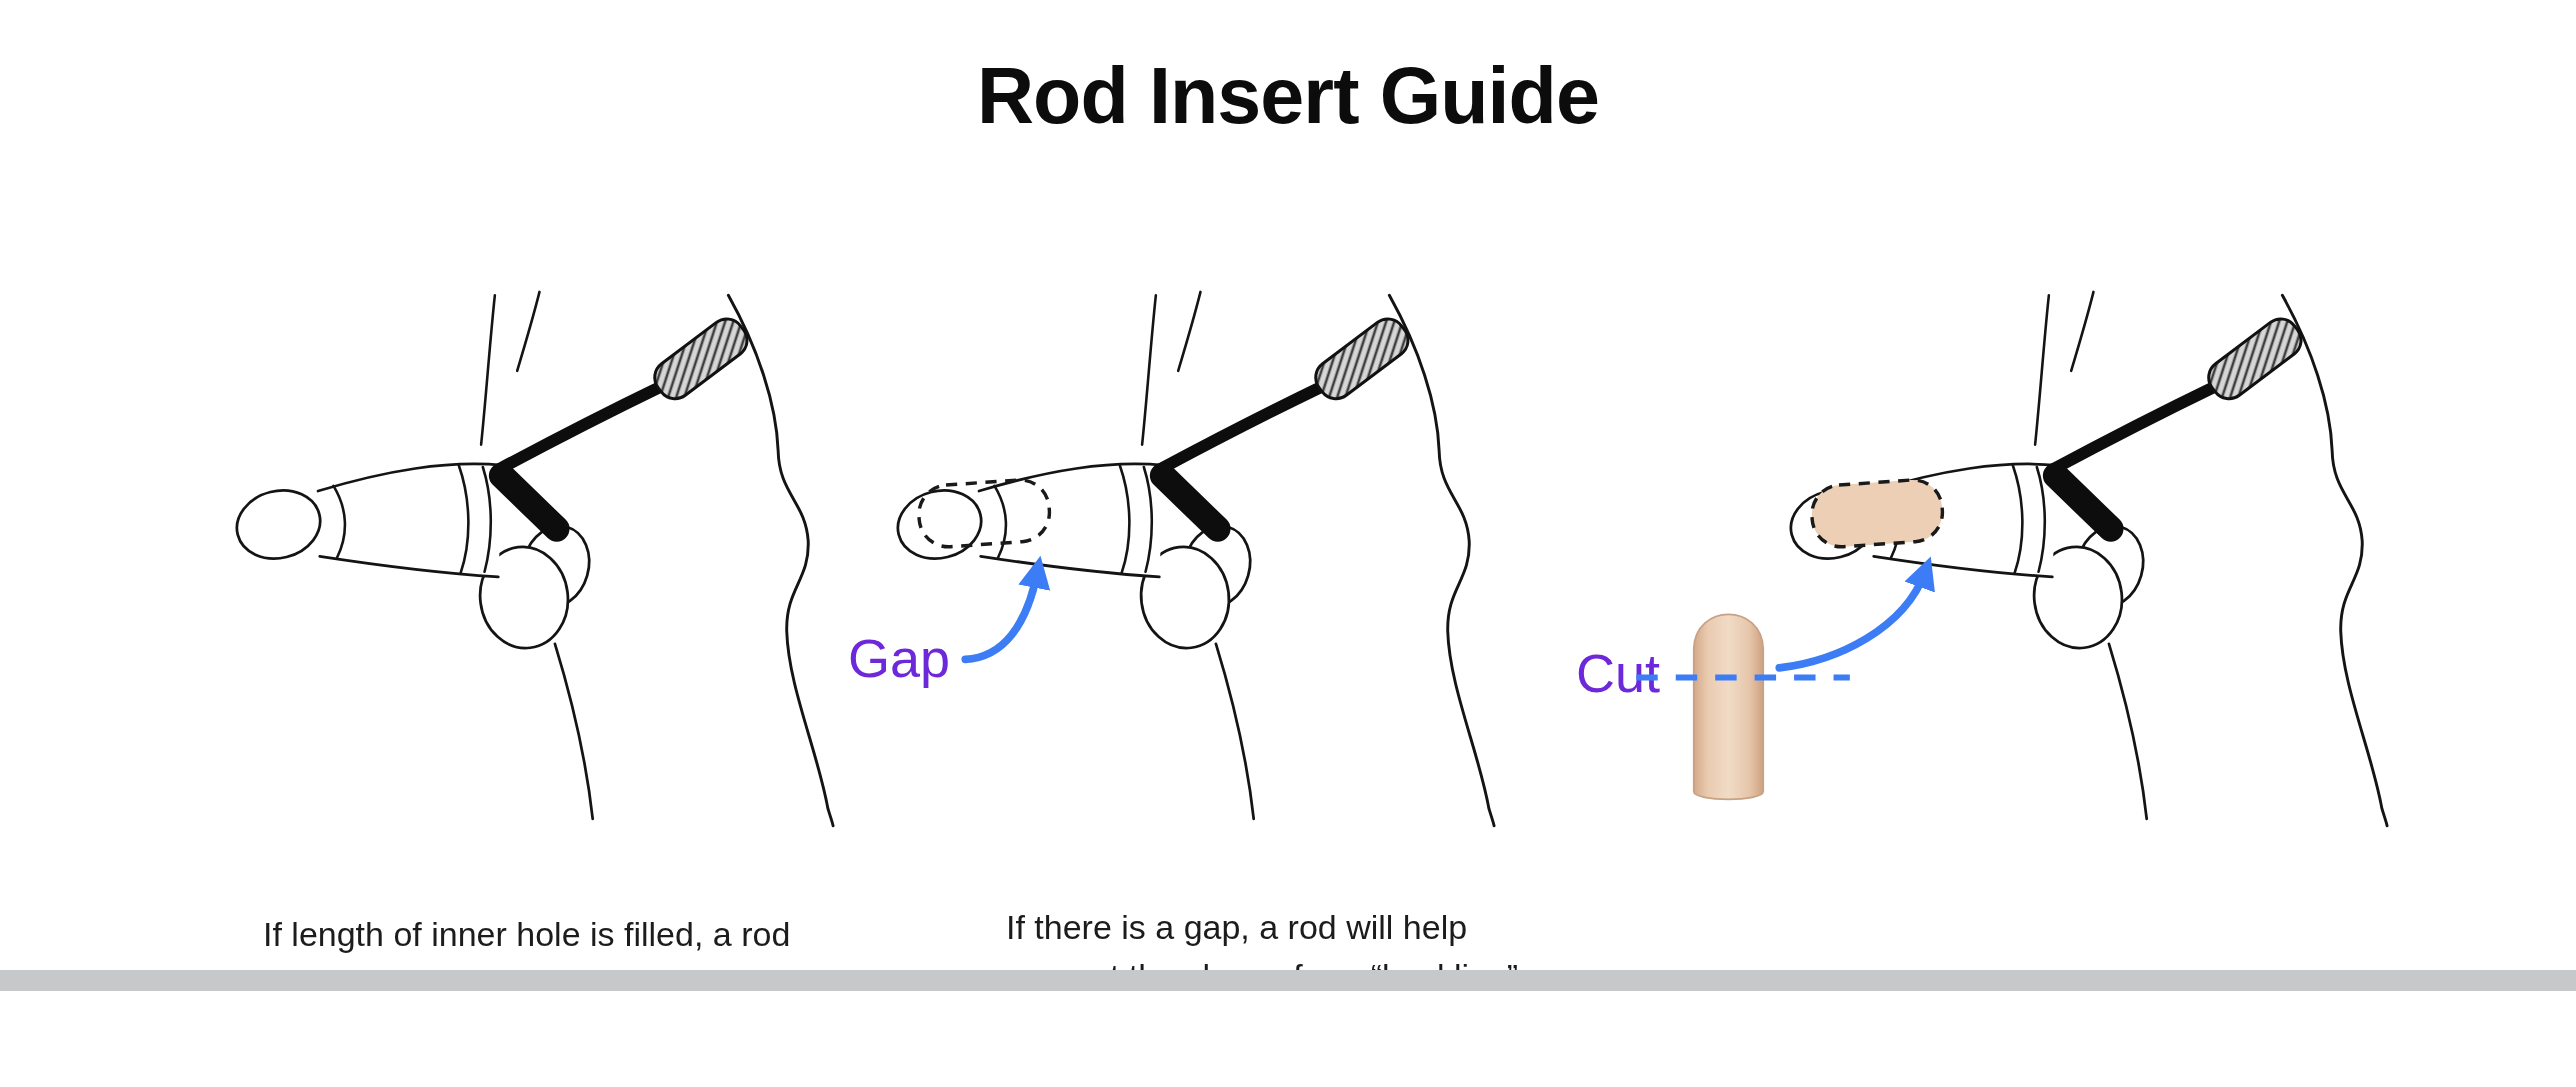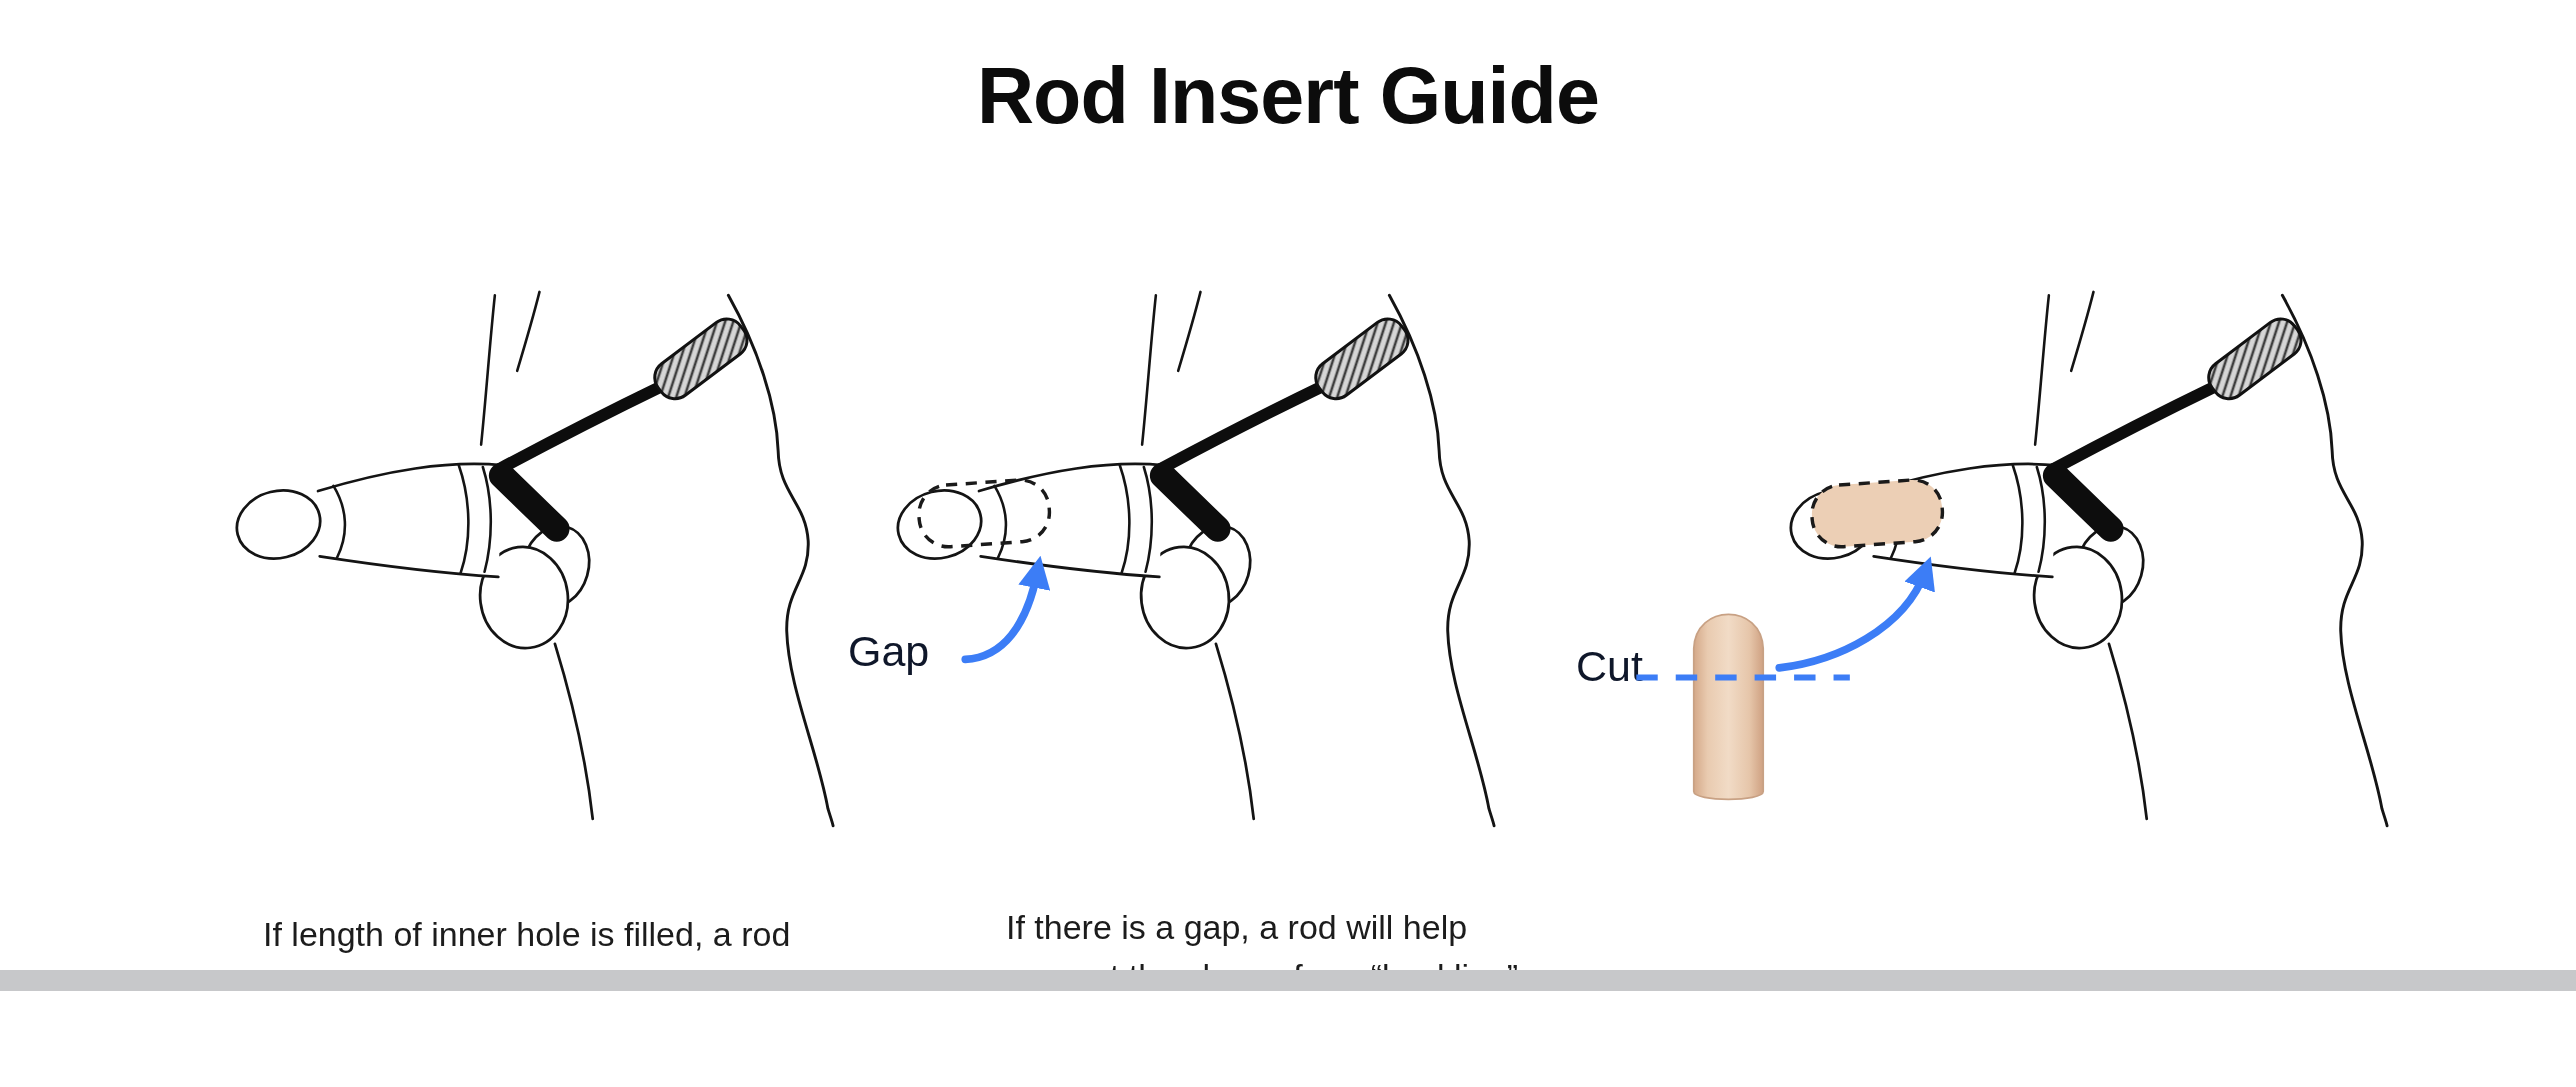--- a/index.html
+++ b/index.html
@@ -25,23 +25,23 @@
   .fig {
     position: absolute;
     width: 661px;
     height: 550px;
   }
   .fig1 { left: 215px;  top: 283px; }
   .fig2 { left: 876px; top: 283px; }
   .fig3 { left: 1769px; top: 283px; }
   .blue-label {
     position: absolute;
-    font-size: 43px;
+    font-size: 54px;
     font-weight: 400;
-    color: #0f172a;
+    color: #6d28d9;
     white-space: nowrap;
   }
   .gap-label { left: 848px;  top: 627px; }
   .cut-label { left: 1576px; top: 642px; }
   .cut-rod-svg {
     position: absolute;
     left: 1614px; top: 558px;
     width: 283px; height: 258px;
   }
   .caption {

